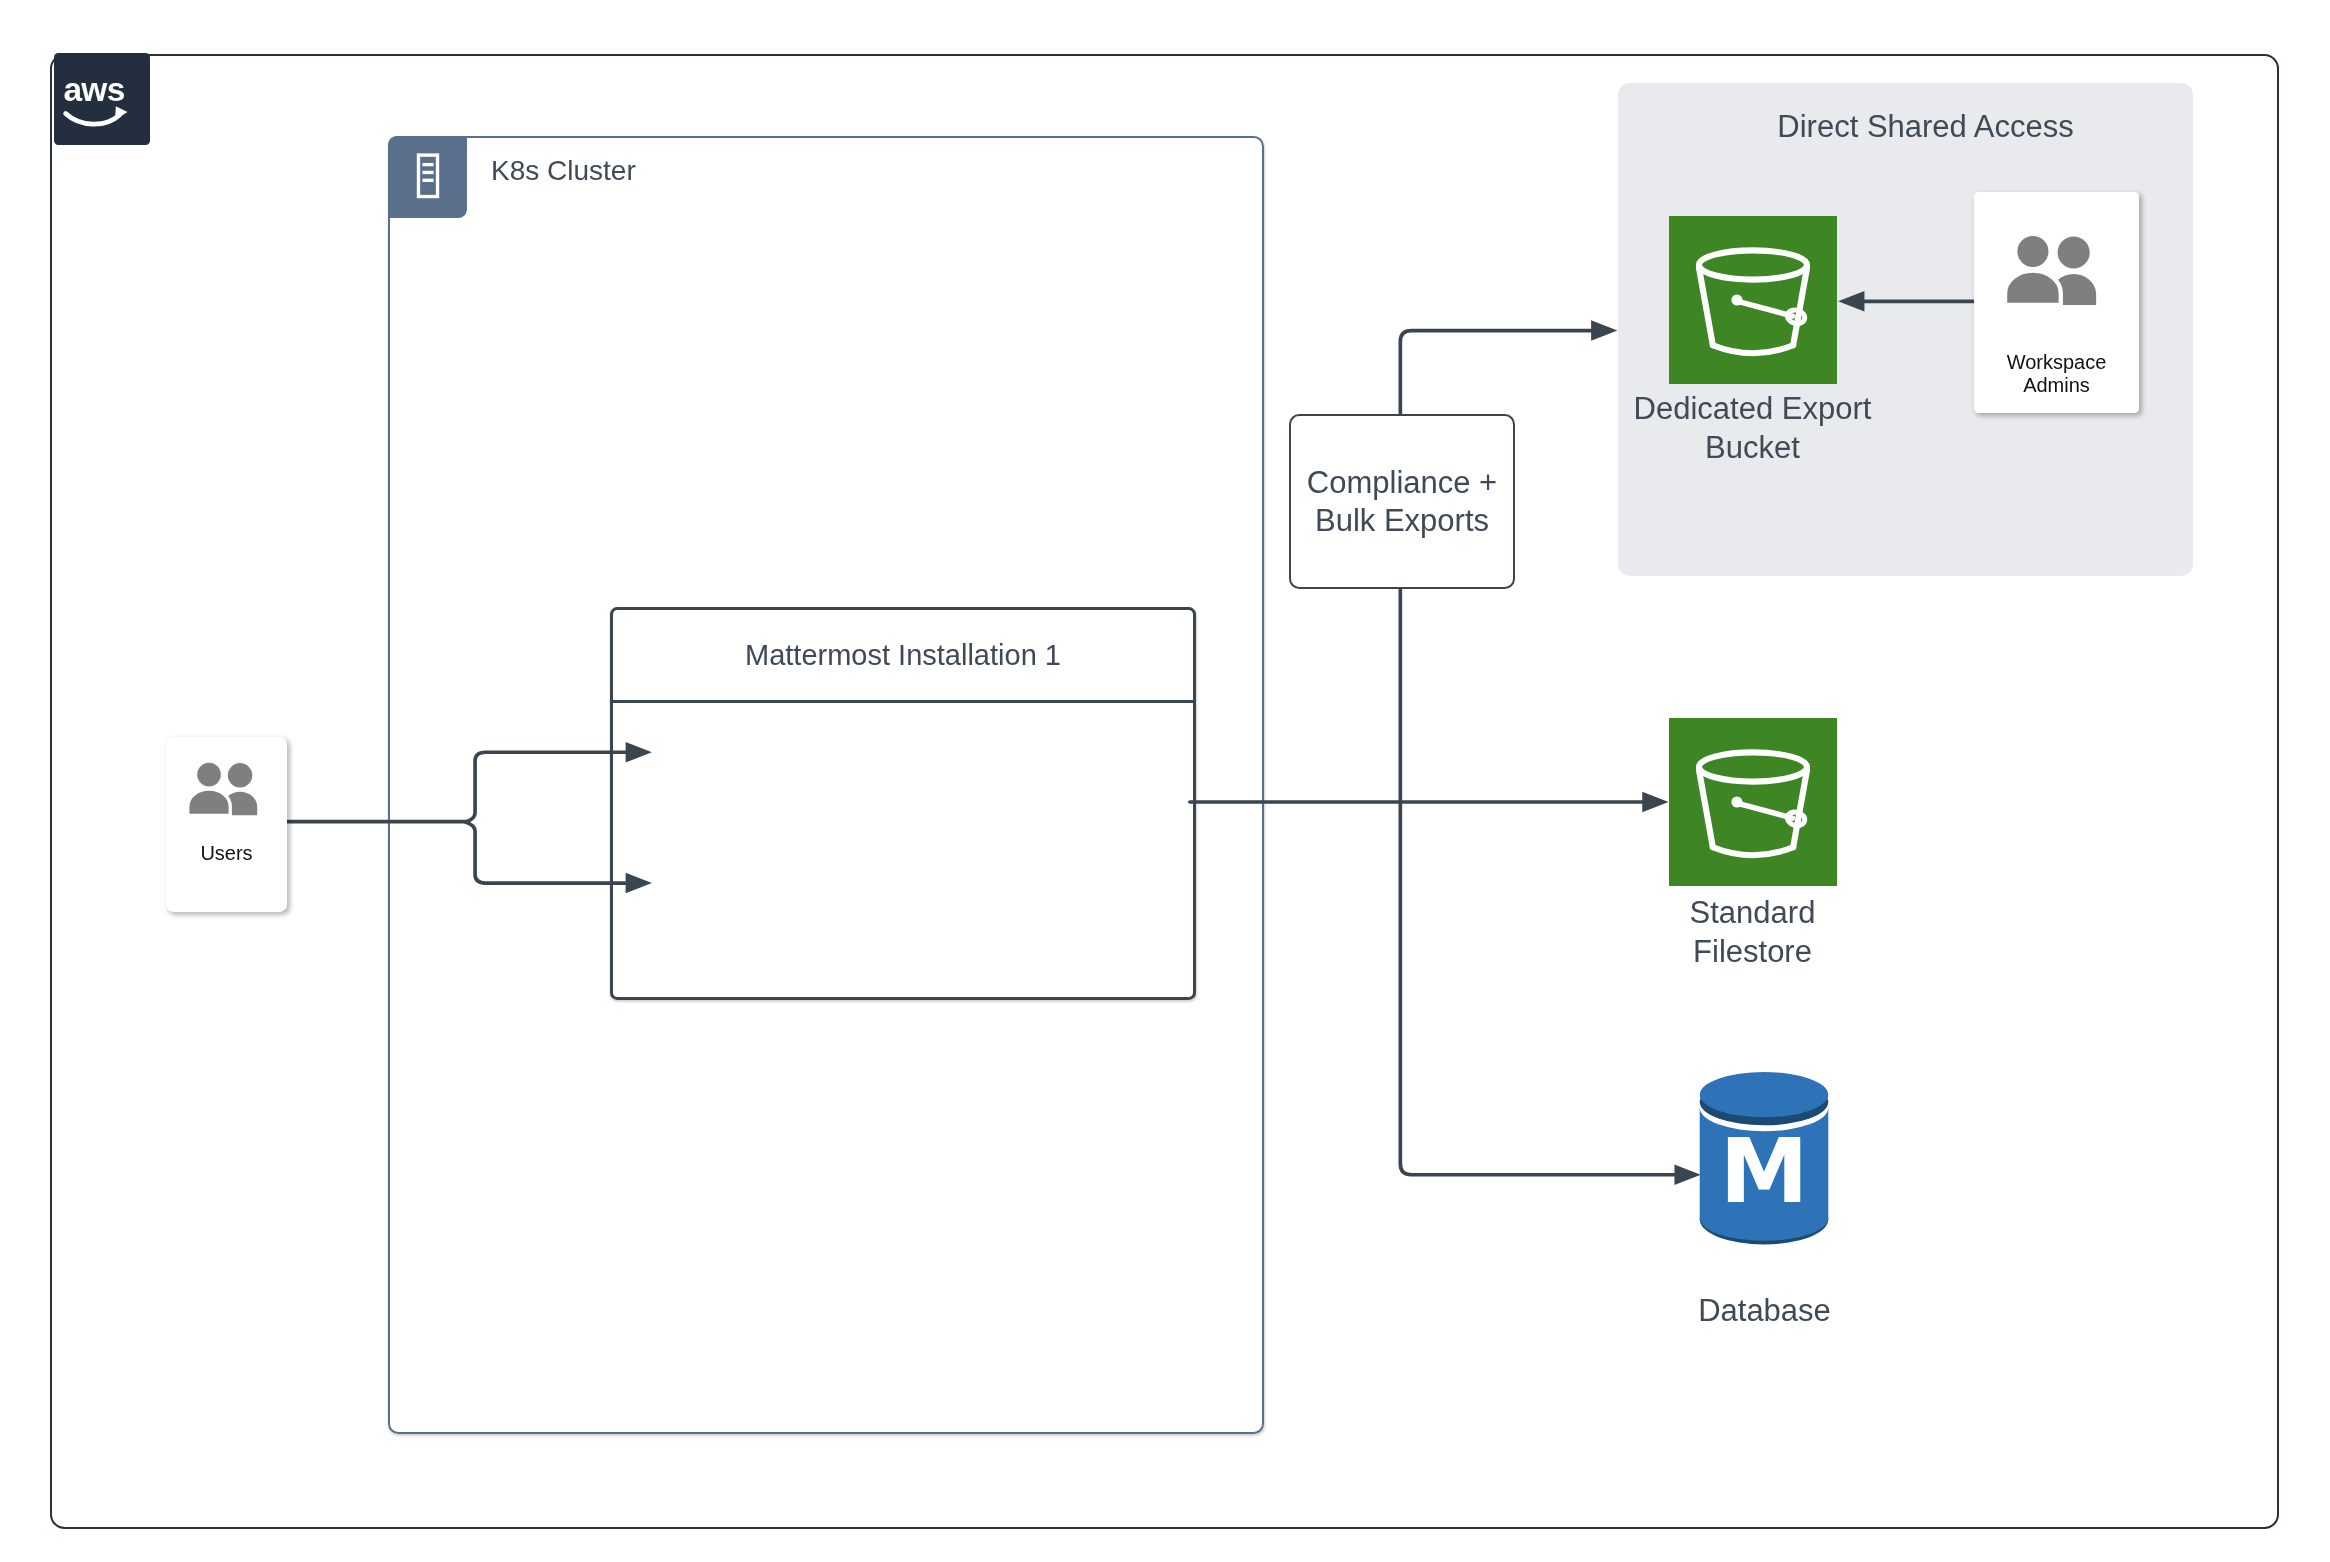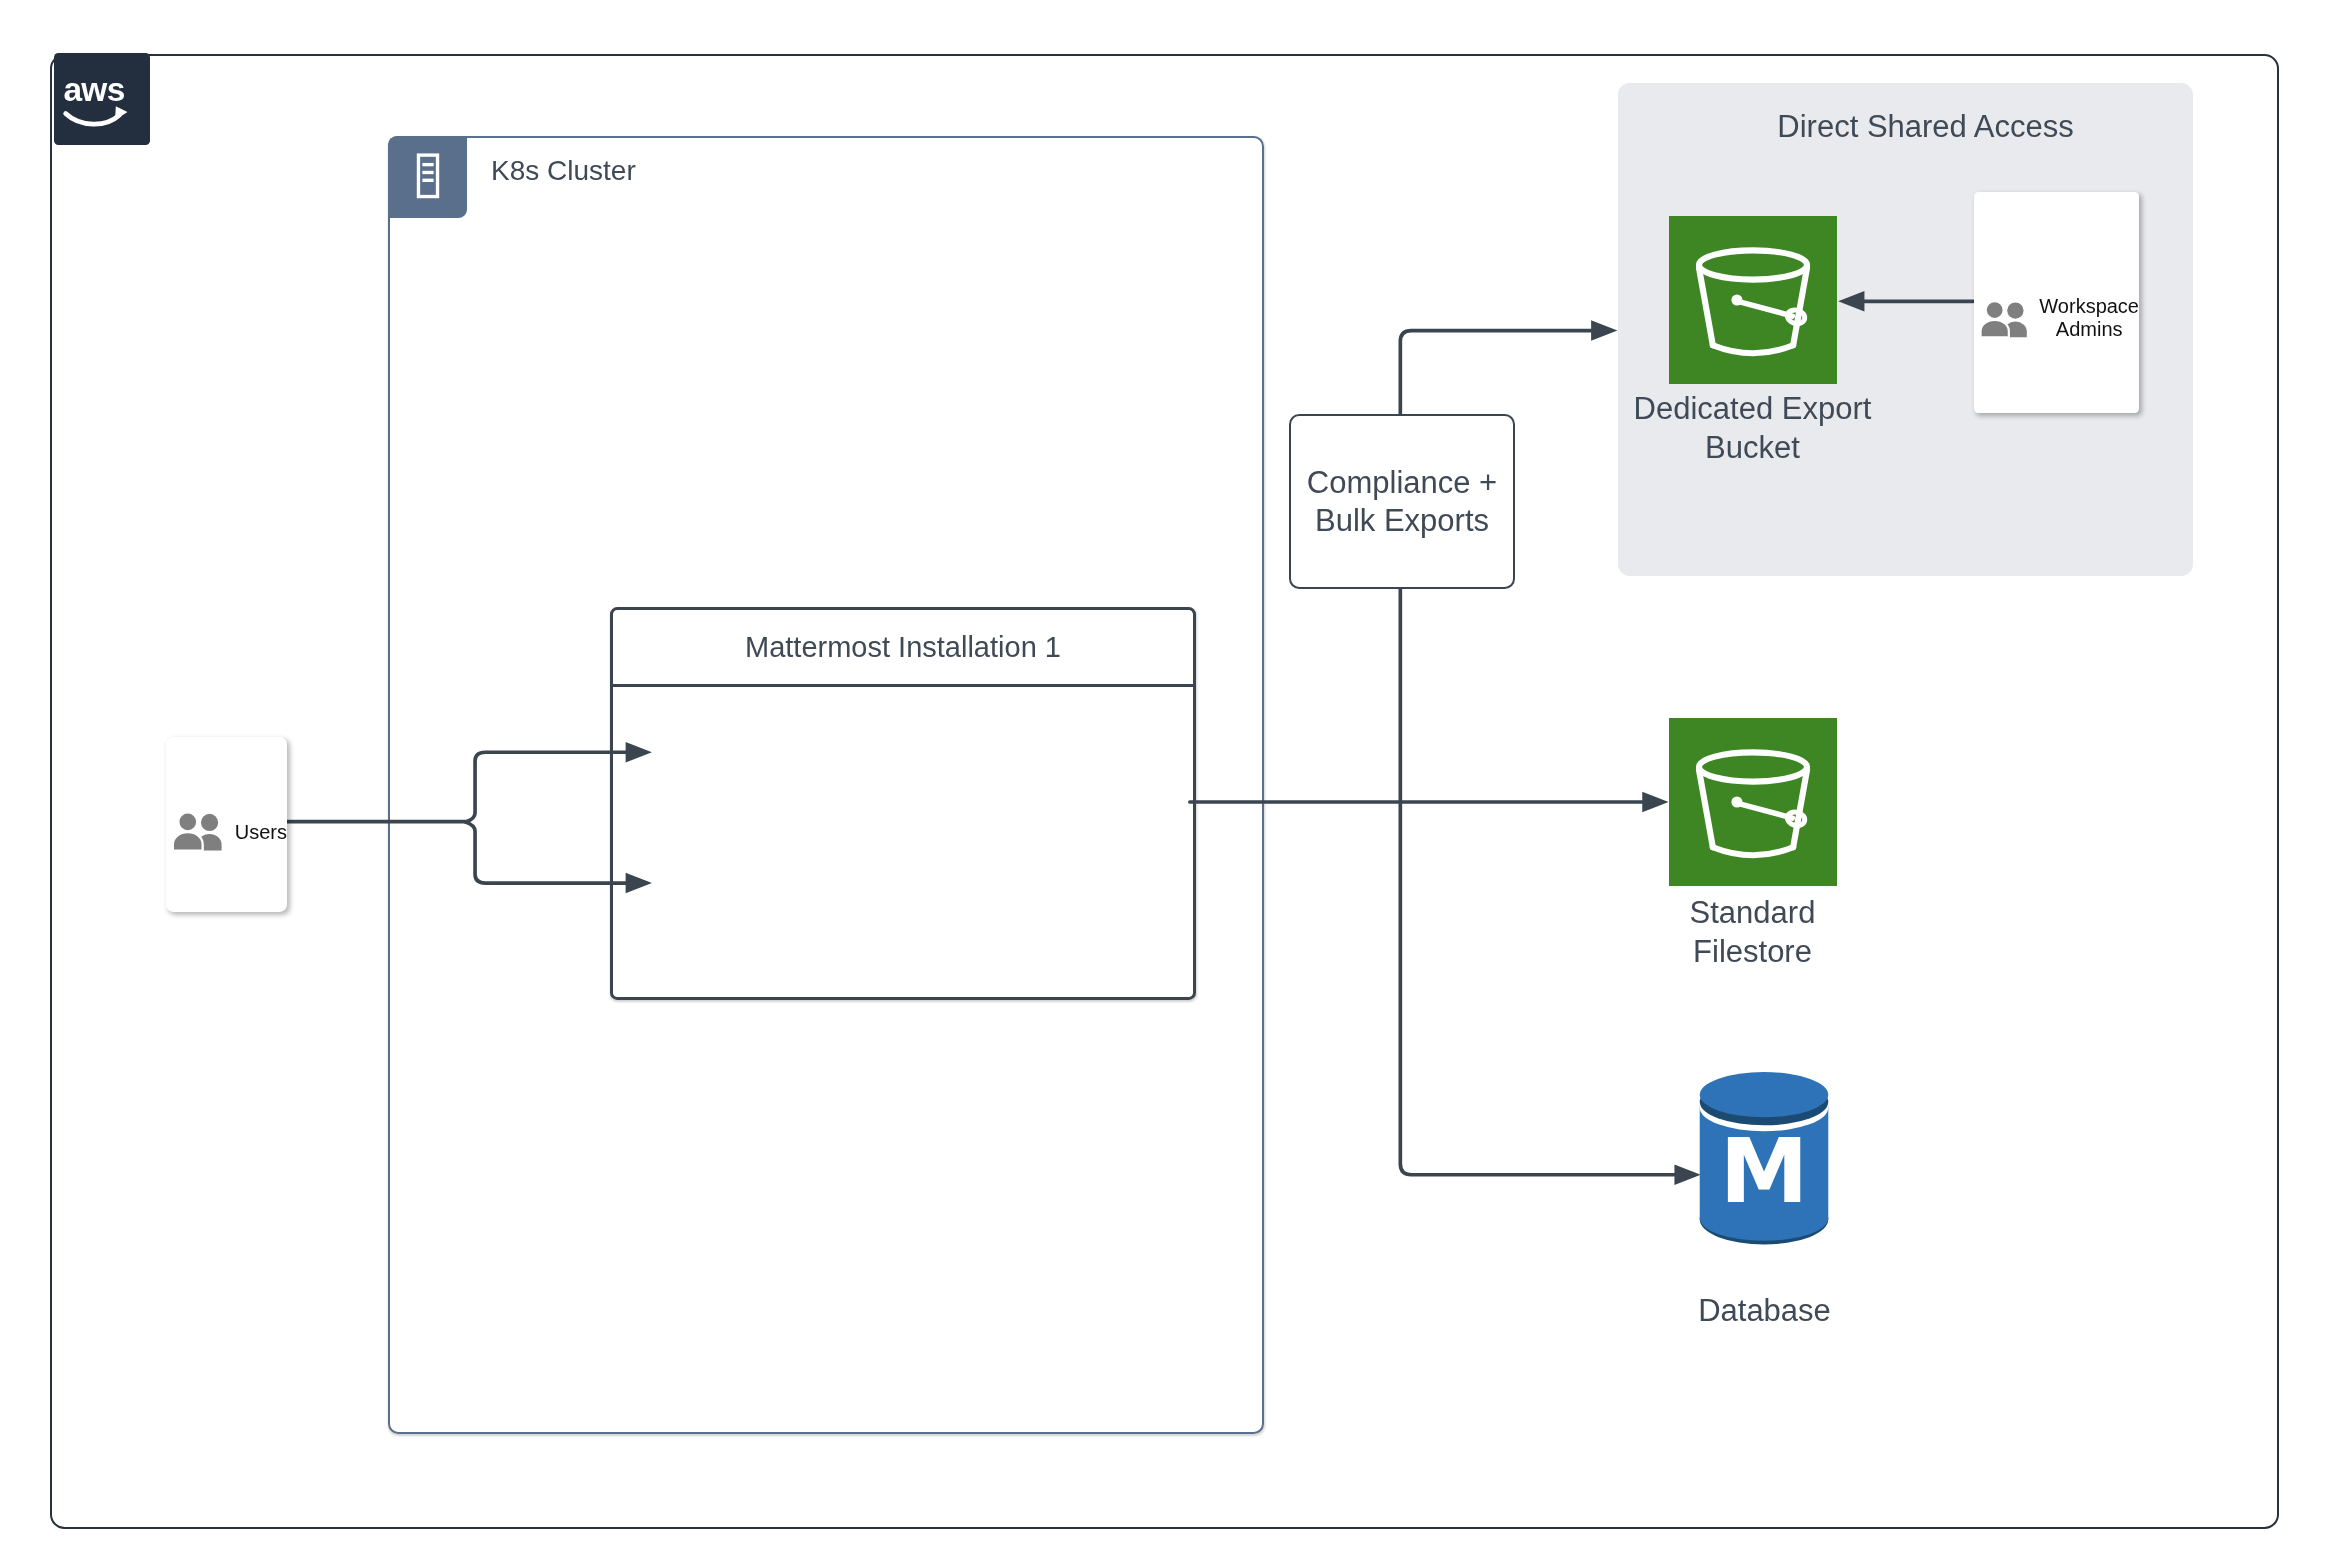--- a/index.html
+++ b/index.html
@@ -18,33 +18,33 @@
      border:2.9px solid #5A6F8C;border-radius:10.2px;z-index:2;
      box-shadow:0.7px 1.5px 2.2px rgba(0,0,0,.18);}
   .k8s-badge{left:388px;top:136px;width:79px;height:82px;background:#5A6F8C;
      border-radius:8.8px 0 8.8px 0;z-index:4;display:flex;align-items:center;justify-content:center;}
   .k8s-label{left:491px;top:155px;font-size:28px;z-index:4;color:#3F4A56;}
 
   
   .mm-box{left:610px;top:607px;width:580px;height:387px;background:#ffffff;
      border:3.7px solid #3A4550;border-radius:7.3px;z-index:2;
      box-shadow:0.7px 1.5px 2.2px rgba(0,0,0,.18);}
-  .mm-title{position:absolute;left:0;top:0;width:100%;height:77px;
+  .mm-title{position:absolute;left:0;top:0;width:100%;height:93px;
      border-bottom:3.7px solid #3A4550;display:flex;align-items:center;justify-content:center;
      font-size:29px;color:#3F4A56;box-sizing:border-box;}
   .server{position:absolute;left:56px;width:479px;height:78px;background:#DFF8E1;
      border:2.9px solid #3A4550;border-radius:8.8px;display:flex;align-items:center;
      justify-content:center;font-size:42px;color:#3F4A56;
      box-shadow:0.7px 1.5px 1.5px rgba(0,0,0,.15);}
   .server1{top:102px;}
   .server2{top:232px;}
 
   
   .person-card{background:#ffffff;border-radius:7.3px;z-index:6;
-     box-shadow:2.2px 2.9px 5.8px rgba(0,0,0,.28);display:flex;flex-direction:row;
+     box-shadow:2.2px 2.9px 5.8px rgba(0,0,0,.28);display:flex;flex-direction:column;
      align-items:center;}
   .users-card{left:166px;top:737px;width:121px;height:175px;}
   .admins-card{left:1974px;top:192px;width:165px;height:221px;border-radius:4.4px;}
   .person-label{font-size:20px;color:#111111;text-align:center;}
 
   
   .compliance-box{left:1289px;top:414px;width:222px;height:171px;background:#ffffff;
      border:2.2px solid #3A4550;border-radius:10.2px;z-index:10;
      display:flex;align-items:center;justify-content:center;text-align:center;
      font-size:31px;line-height:38px;color:#3F4A56;white-space:pre-line;}

